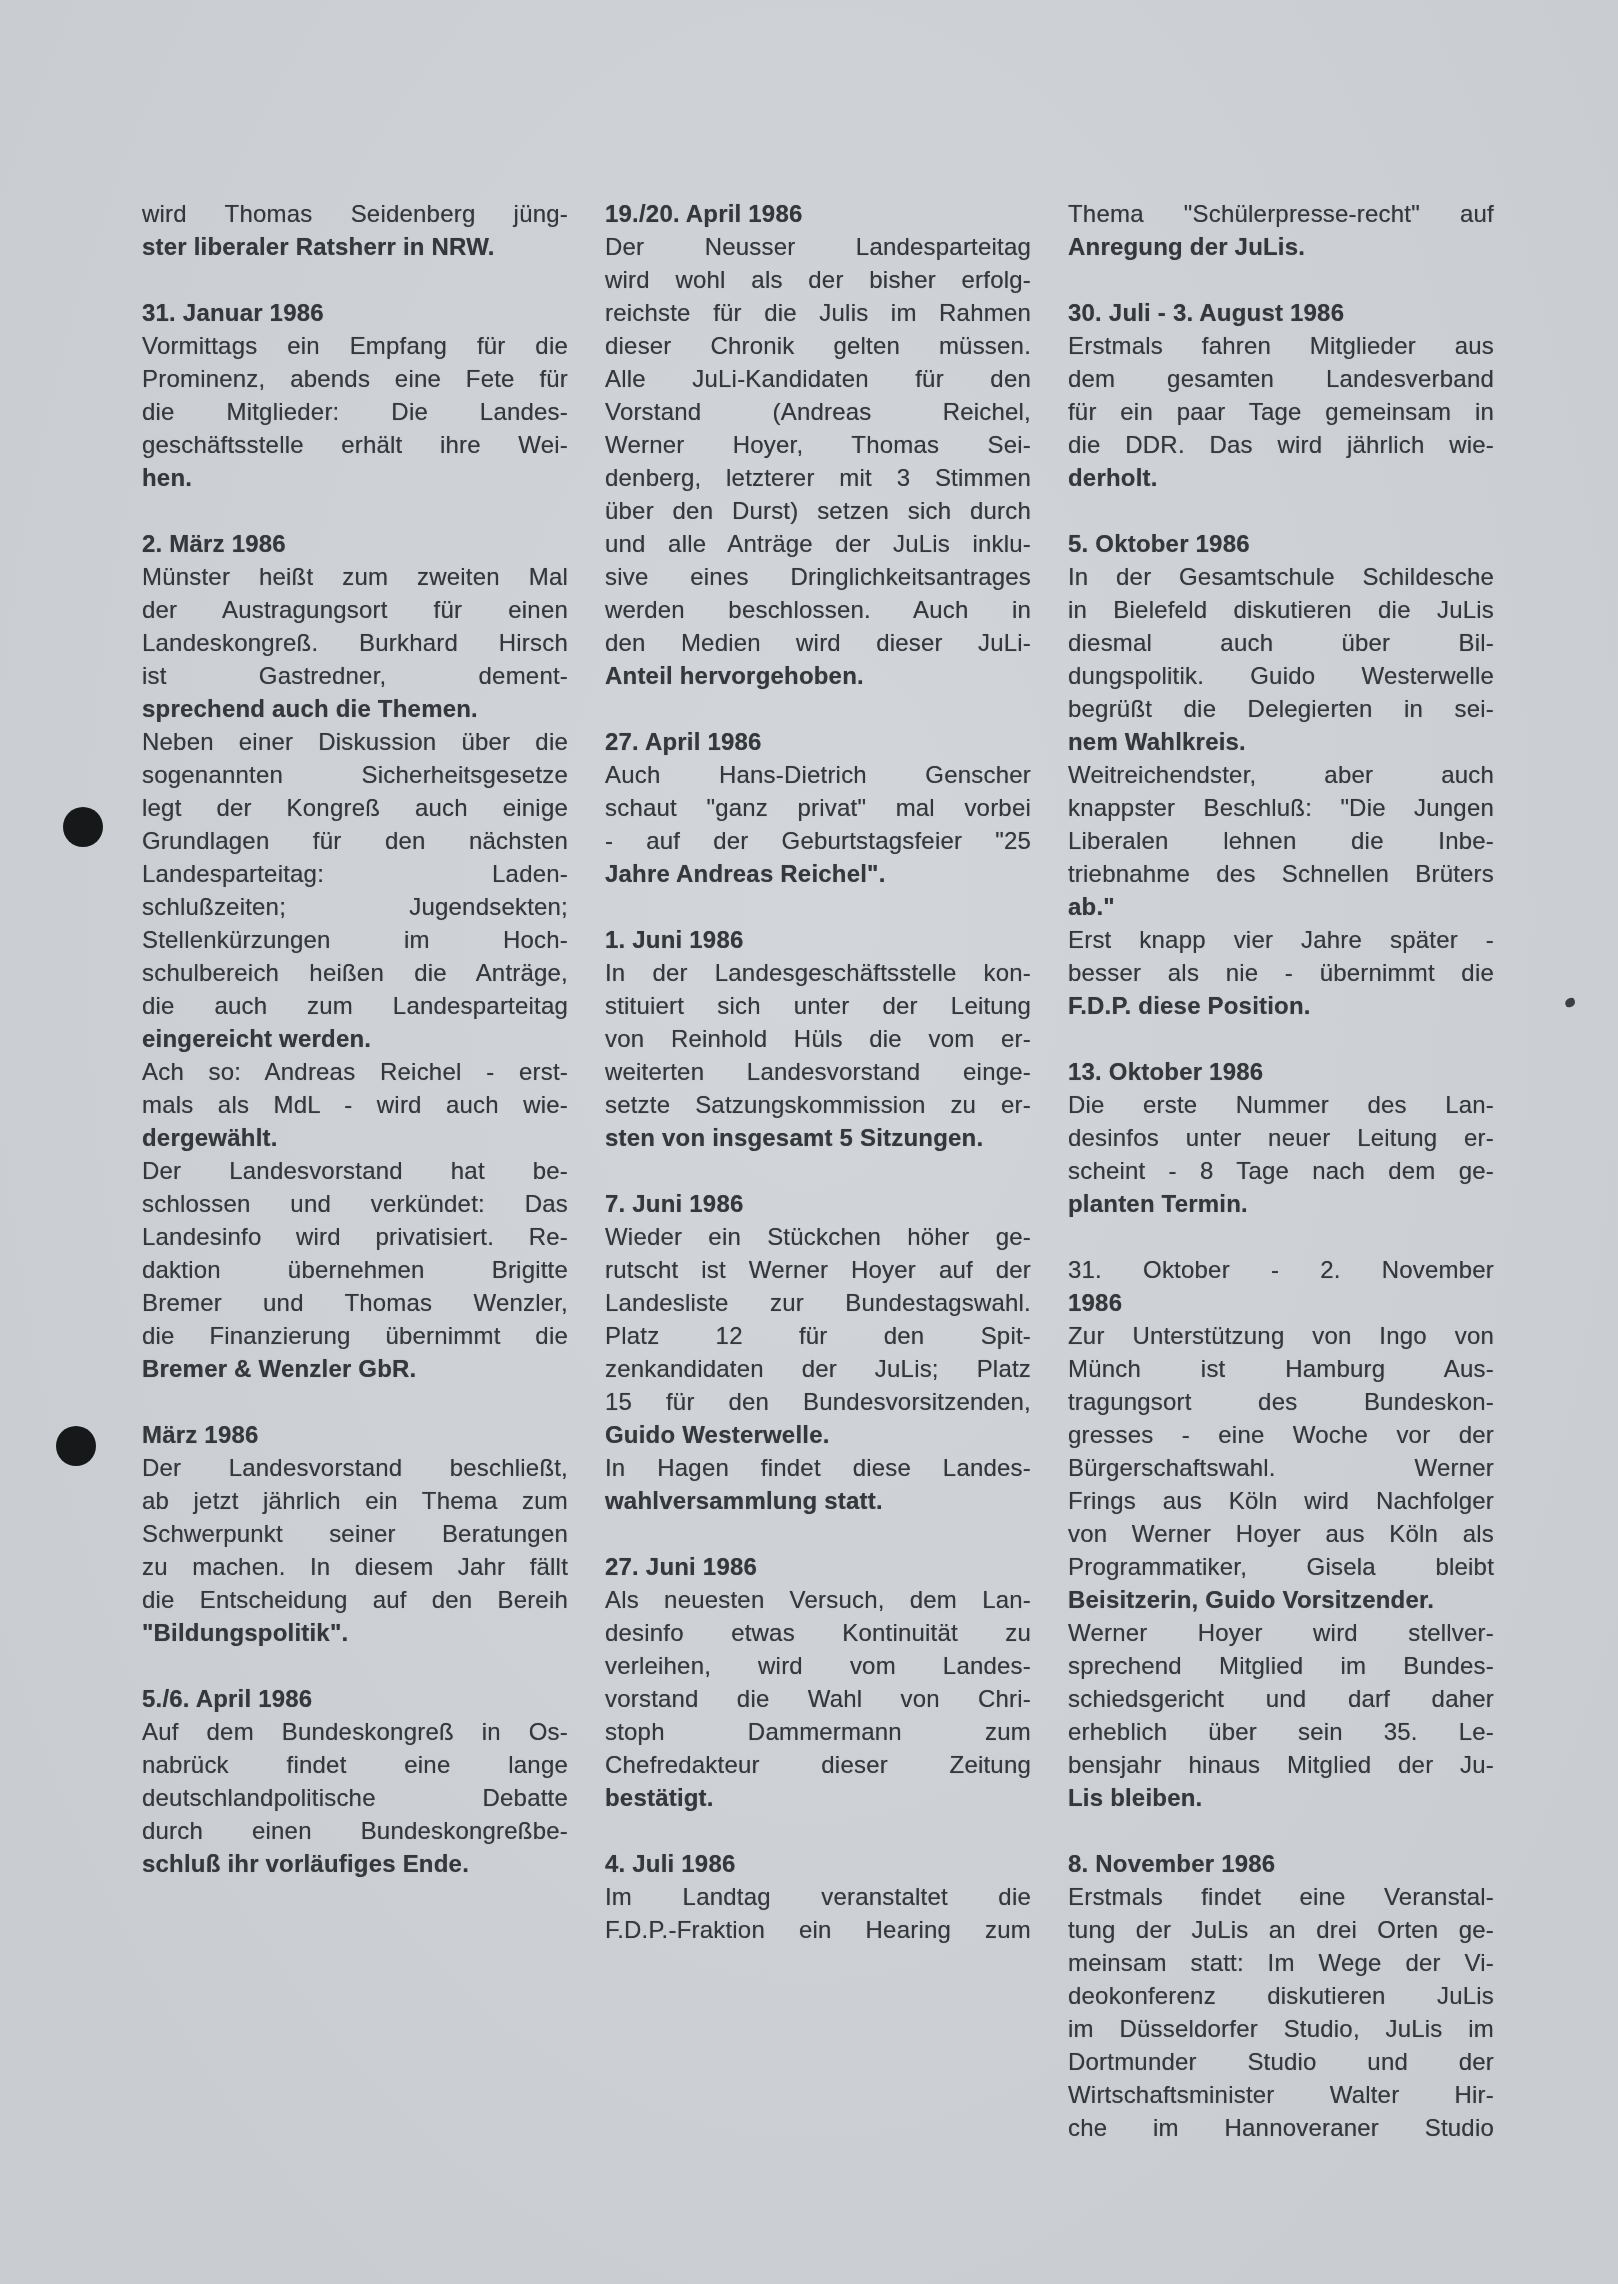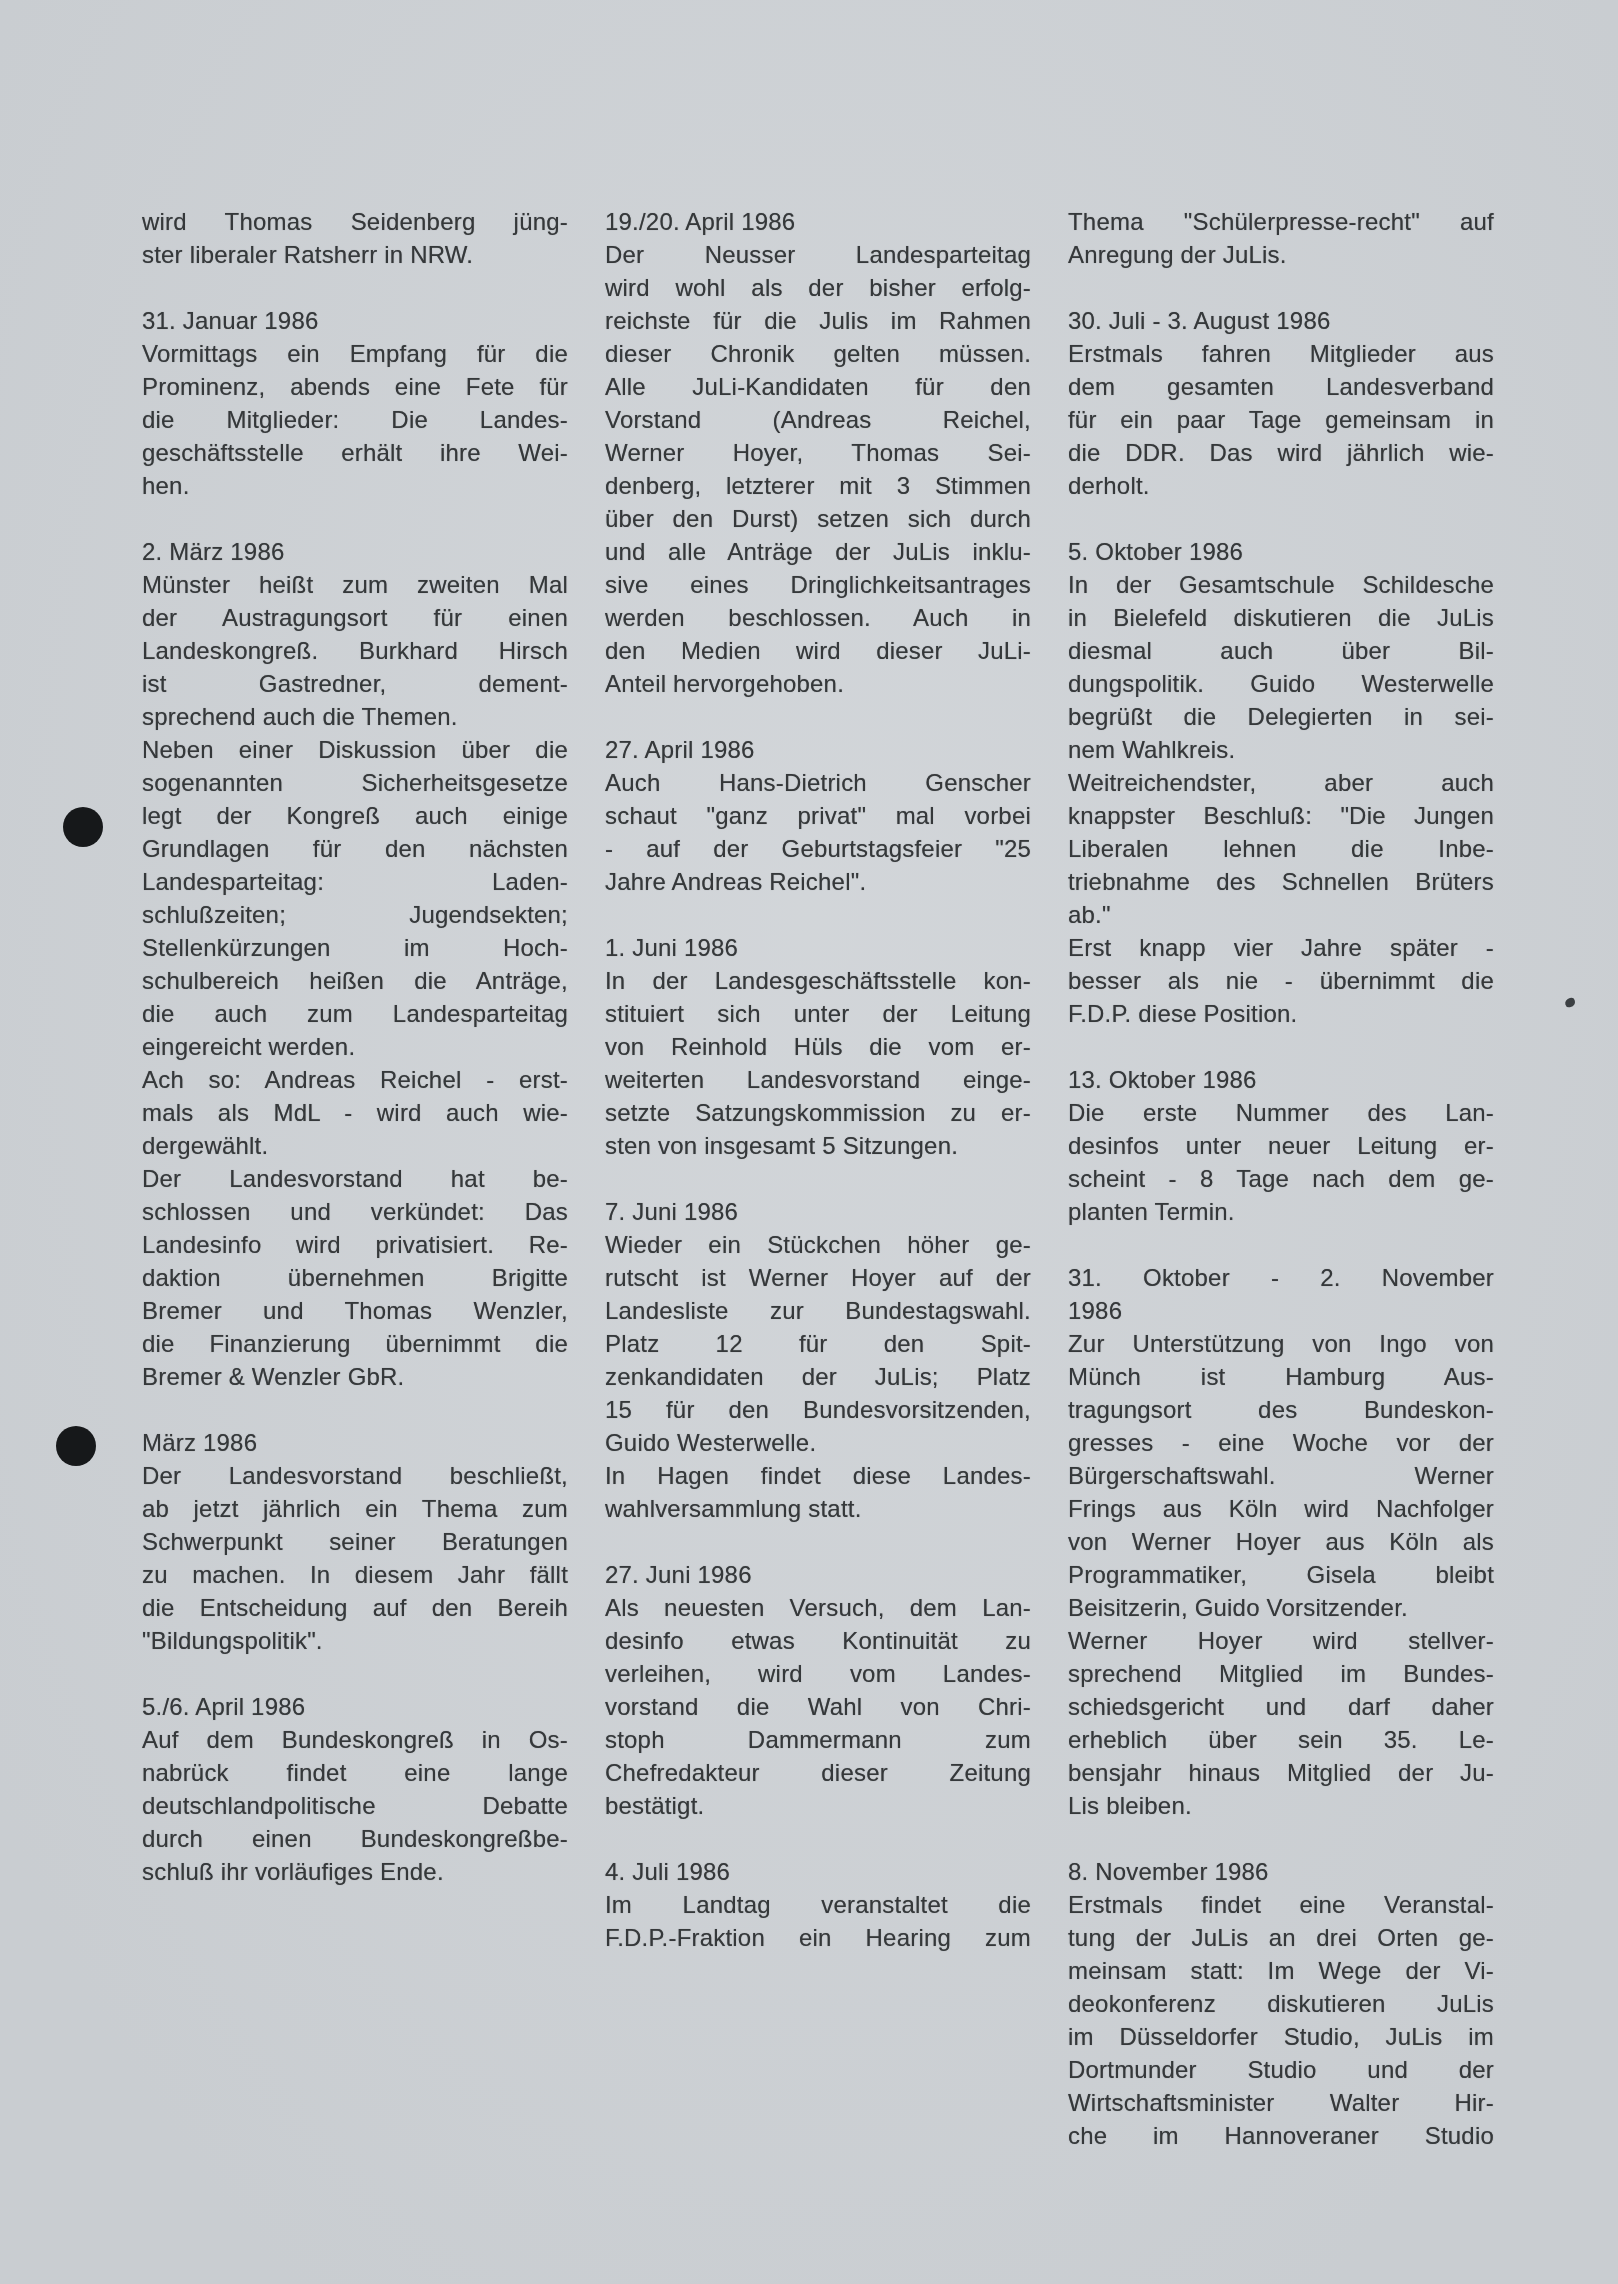--- a/index.html
+++ b/index.html
@@ -12,30 +12,30 @@
   .page{position:absolute;inset:0;
     background:
       radial-gradient(ellipse at 50% 40%, rgba(255,255,255,0.10), rgba(0,0,0,0.02) 85%),
       #cdd1d5;
   }
   .columns-wrap{
     position:absolute;left:142px;top:197px;
     display:flex;gap:37px;align-items:flex-start;
   }
   .column{width:426px;flex:0 0 426px;}
-  .block{margin:8px 0 33px 0;}
+  .block{margin:0 0 33px 0;}
   .column .block:last-child{margin-bottom:0;}
   .line{
     font-size:24px;line-height:33px;color:#35383a;
     letter-spacing:0.2px;
     text-align:justify;text-align-last:justify;
     text-shadow:0 0 0.8px rgba(53,56,58,0.55);
     white-space:normal;
   }
-  .line.left{text-align:center;text-align-last:left;}
+  .line.left{text-align:center;text-align-last:left;font-weight:bold;}
   
   .hole{position:absolute;width:40px;height:40px;border-radius:50%;background:#16181a;}
   .hole::before{
     content:"";position:absolute;left:-8.5px;top:4.6px;width:39px;height:38px;
     border-radius:50%;background:#eff2f3;z-index:-1;
   }
   .hole-1{left:63px;top:807px;}
   .hole-2{left:56px;top:1426px;}
   
   .speck{position:absolute;left:1559px;top:990px;width:22px;height:26px;}

